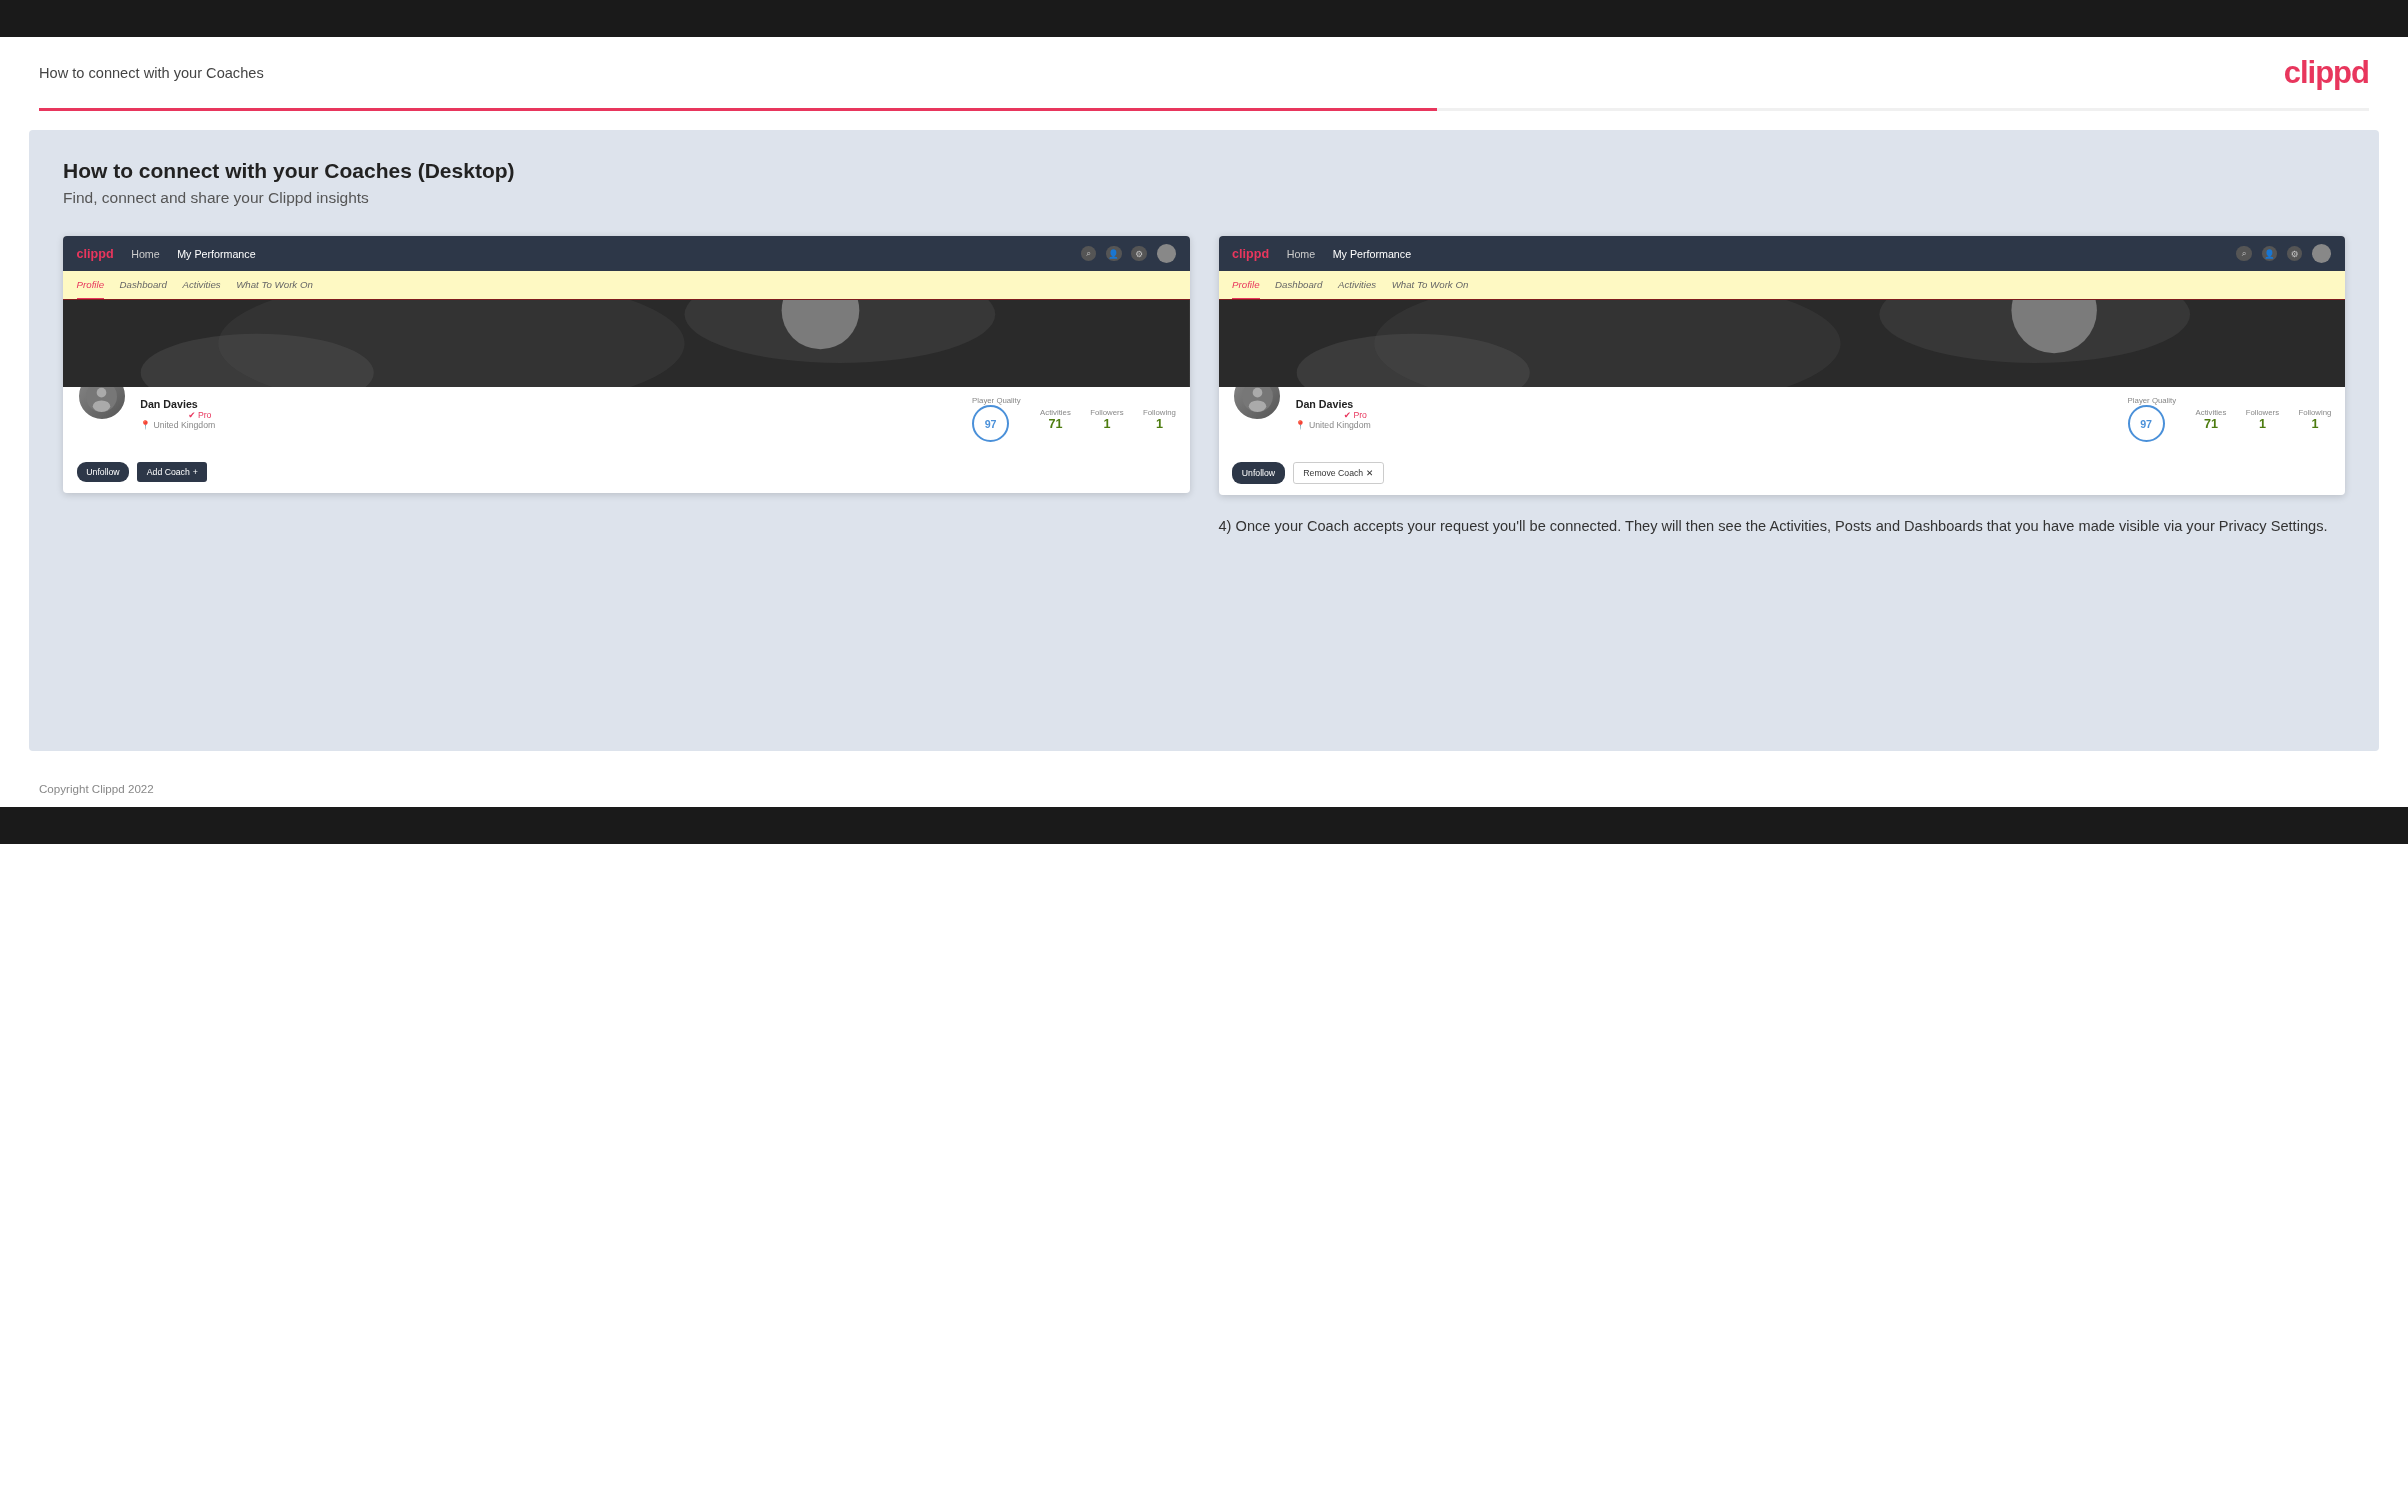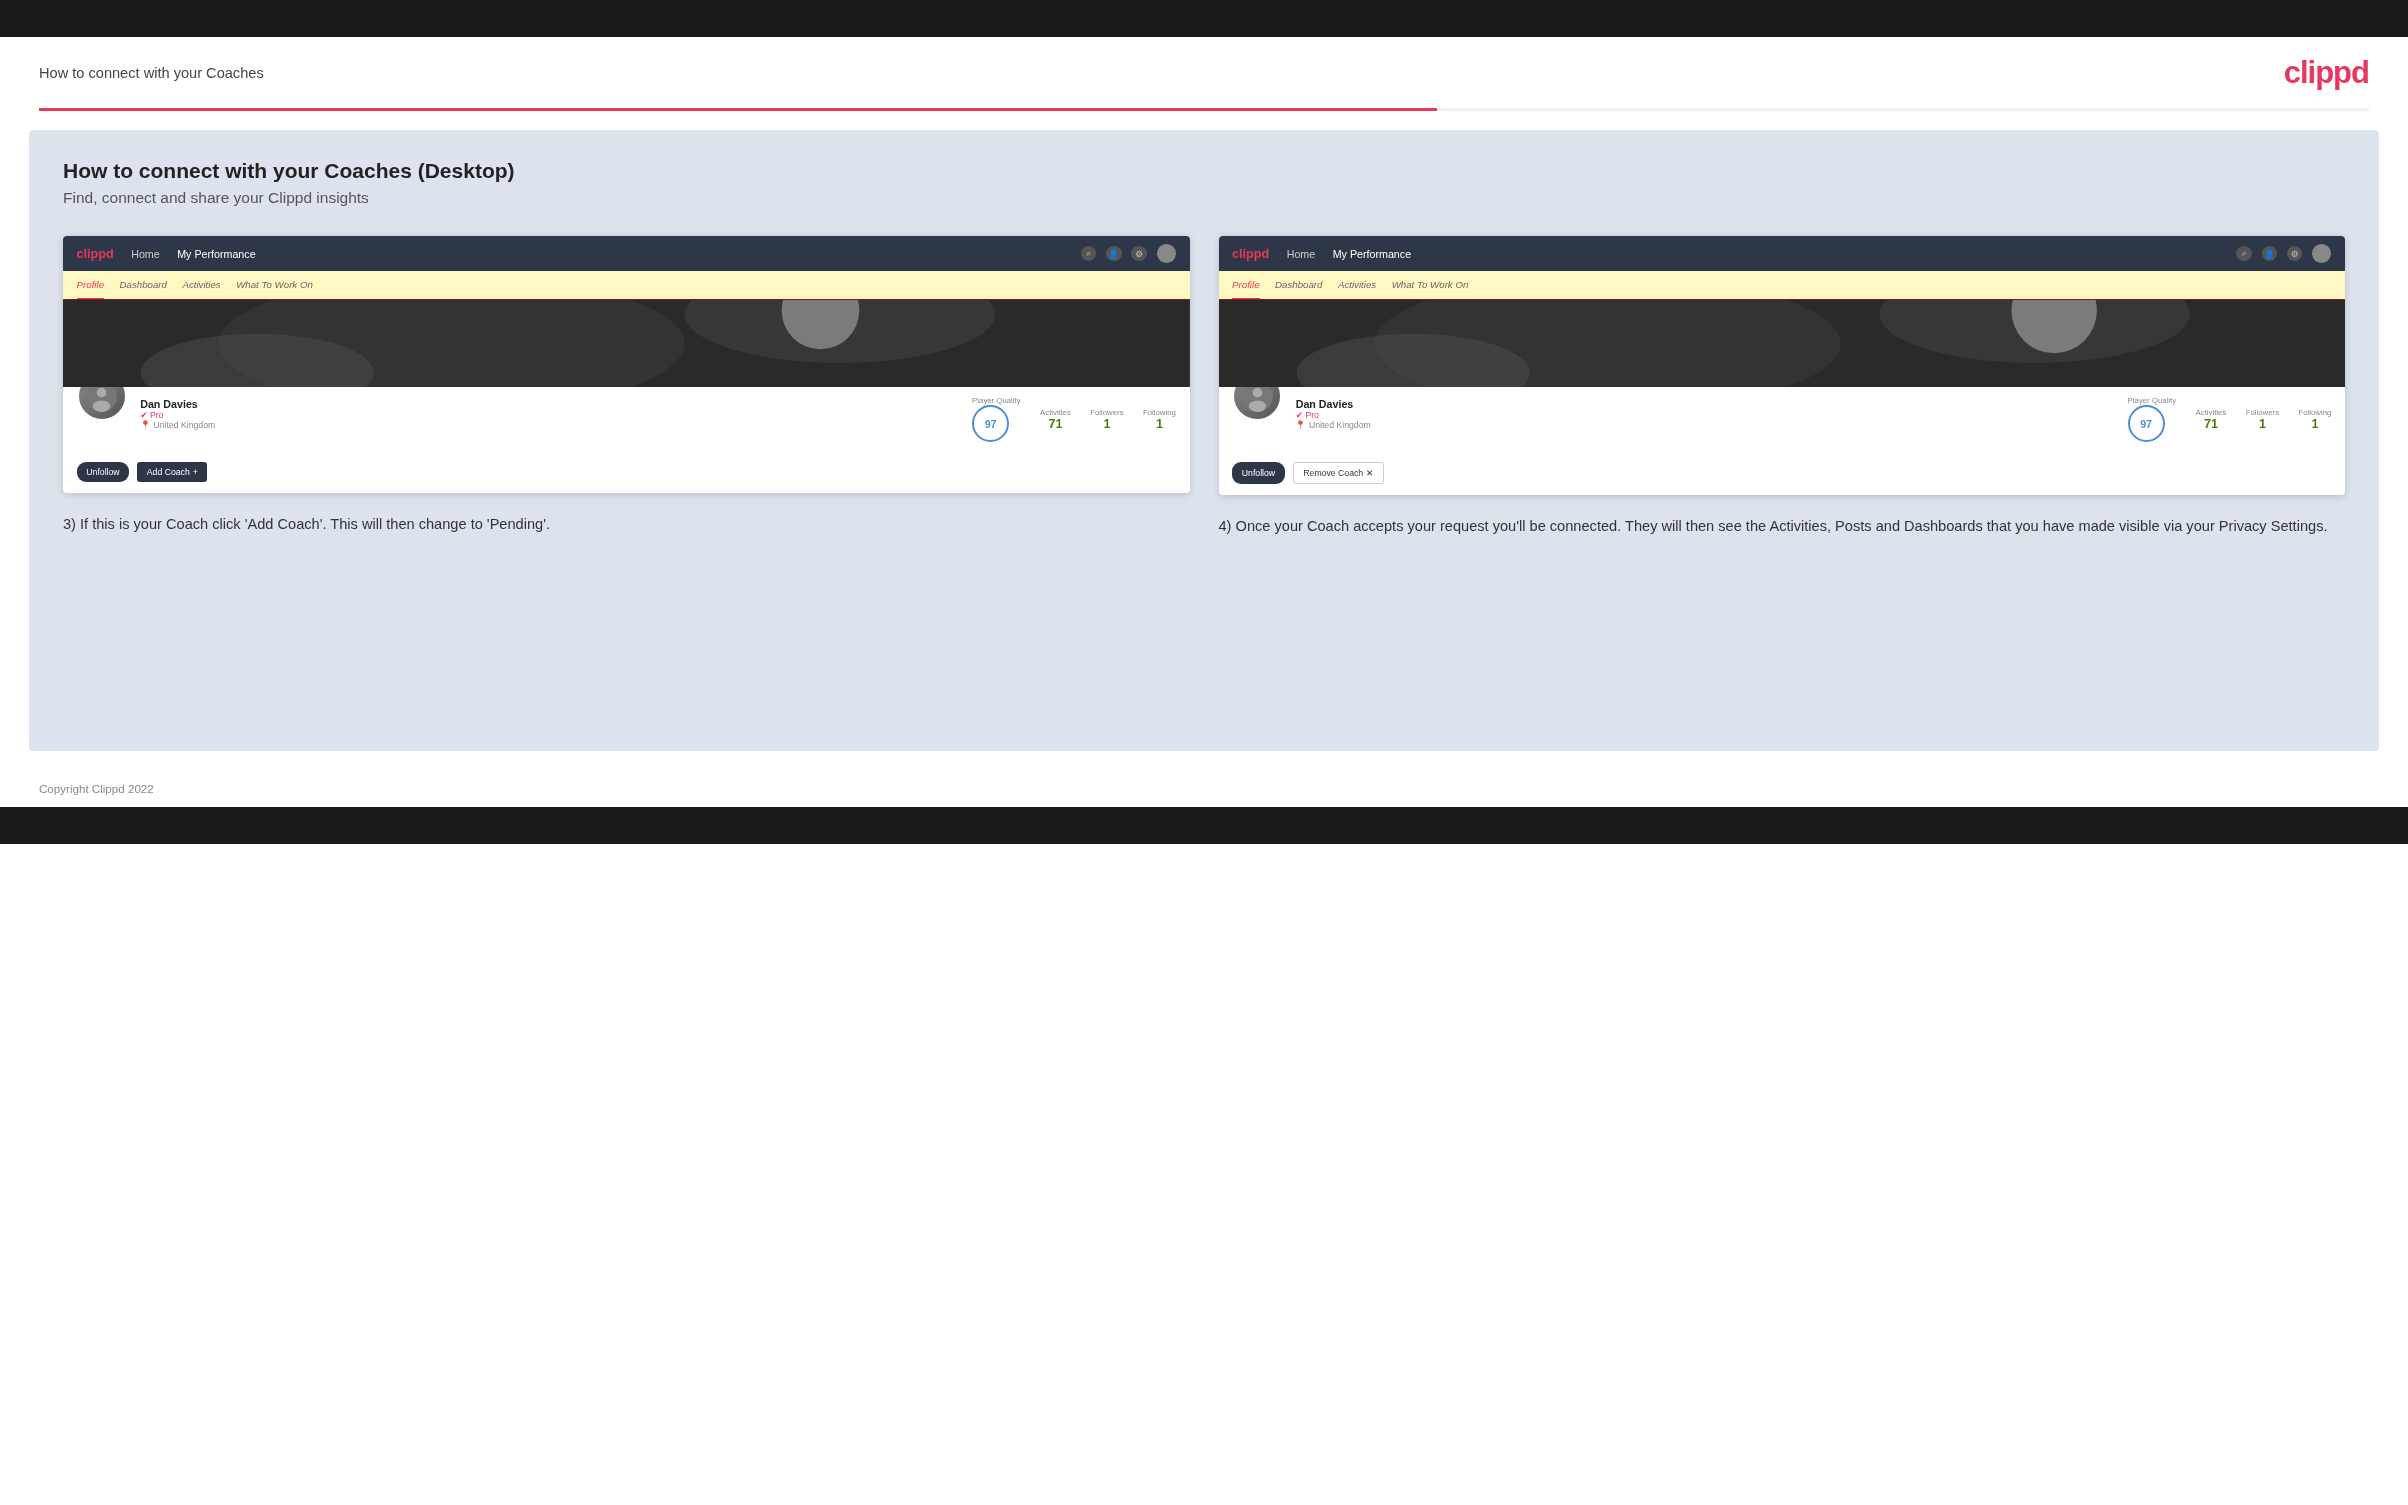--- a/index.html
+++ b/index.html
@@ -191,20 +191,21 @@
       padding-top: 1.9px;
     }
     .mockup-name {
       font-size: 10.7px;
       font-weight: 700;
       color: #222;
     }
     .mockup-pro {
       font-size: 8.7px;
       color: #e8365d;
+      margin-left: 48px;
     }
     .mockup-location {
       font-size: 8.7px;
       color: #888;
     }
     .mockup-stats {
       display: flex;
       gap: 19.4px;
       align-items: center;
       margin-left: auto;
@@ -386,21 +387,20 @@
 
         <div class="mockup-buttons">
           <button class="mockup-btn-dark">Unfollow</button>
           <button class="mockup-btn-outline">
             <span>Add Coach</span>
             <span>+</span>
           </button>
         </div>
       </div>
 
-      <p class="step-description">3) If this is your Coach click 'Add Coach'. This will then change to 'Pending'.</p>
     </div>
 
     <div class="column">
 
       <div class="mockup">
 
         <div class="mockup-nav">
           <span class="mockup-logo">clippd</span>
           <span class="mockup-nav-link">Home</span>
           <span class="mockup-nav-link active">My Performance</span>

